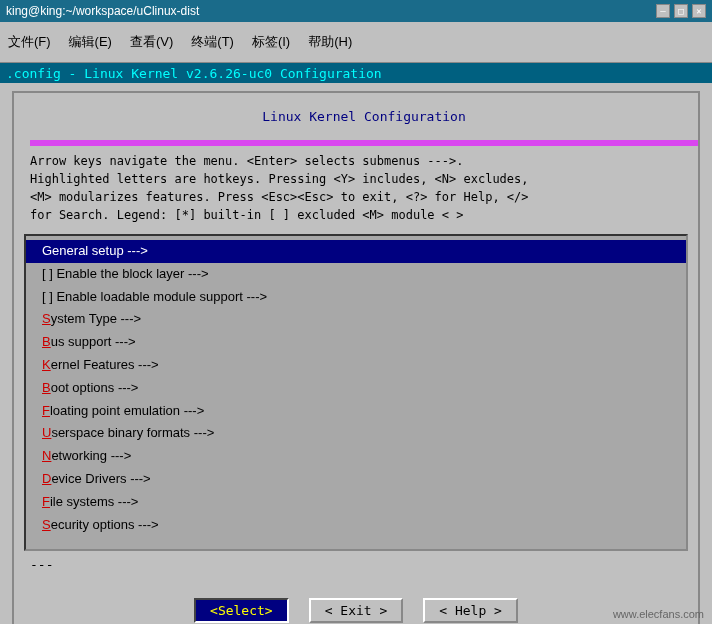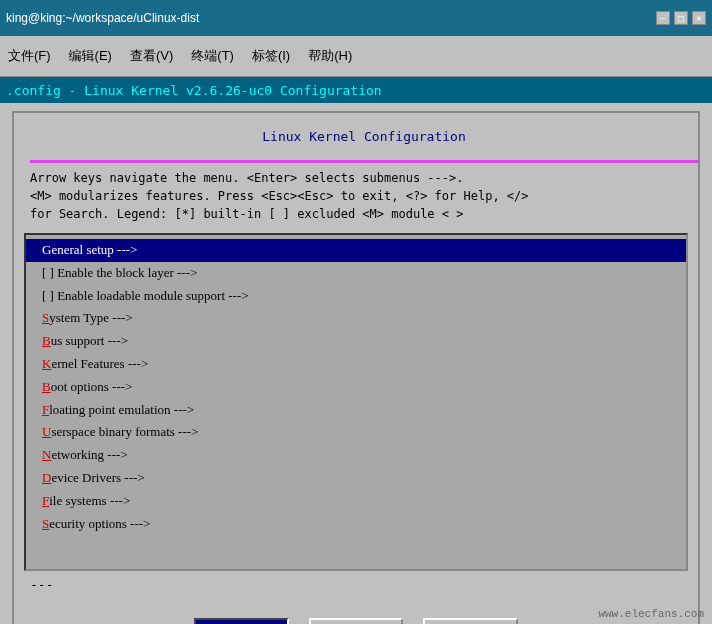--- a/index.html
+++ b/index.html
@@ -13,21 +13,21 @@
     }
 
     
     .titlebar {
       background: #1a6b8a;
       color: white;
       padding: 3px 6px;
       display: flex;
       align-items: center;
       justify-content: space-between;
-      height: 36px;
+      height: 22px;
     }
     .titlebar-title {
       font-size: 12px;
       font-family: sans-serif;
     }
     .titlebar-controls {
       display: flex;
       gap: 4px;
     }
     .titlebar-btn {
@@ -59,21 +59,21 @@
       padding: 0 4px;
     }
 
     
     .config-titlebar {
       background: #006080;
       color: #00ffff;
       padding: 2px 6px;
       font-family: monospace;
       font-size: 13px;
-      height: 26px;
+      height: 20px;
       display: flex;
       align-items: center;
     }
 
     
     .terminal {
       background: #c0c0c0;
       padding: 0;
       height: calc(624px - 22px - 24px - 22px);
       display: flex;
@@ -91,21 +91,21 @@
       overflow: hidden;
     }
 
     .dialog-title {
       text-align: center;
       color: #000080;
       background: #c0c0c0;
       padding: 16px;
       font-size: 13px;
       font-family: monospace;
-      border-bottom: 3px solid #d946ef;
+      border-bottom: 6px solid #d946ef;
       margin-left: 16px;
     }
 
     .help-text {
       background: #c0c0c0;
       padding: 6px 16px;
       color: #000;
       font-size: 12px;
       font-family: monospace;
       line-height: 1.5;
@@ -117,21 +117,21 @@
       border: 2px inset #888;
       margin: 4px 10px;
       flex: 1;
       overflow-y: auto;
       padding: 4px 0;
     }
 
     .menu-item {
       padding: 1px 16px;
       color: #000;
-      font-family: Liberation Serif, serif;
+      font-family: Liberation Sans, sans-serif;
       font-size: 13px;
       white-space: nowrap;
       cursor: pointer;
       line-height: 1.6;
     }
     .menu-item.highlighted {
       background: #000080;
       color: #ffffff;
     }
     .menu-item .hotkey {
@@ -176,21 +176,21 @@
       border-right-color: #fff;
     }
 
     
     .watermark {
       position: absolute;
       bottom: 4px;
       right: 8px;
       font-size: 11px;
       color: #666;
-      font-family: Liberation Mono, monospace;
+      font-family: Liberation Sans, sans-serif;
     }
   </style>
 </head>
 <body>
 
 <div class="titlebar">
   <span class="titlebar-title">king@king:~/workspace/uClinux-dist</span>
   <div class="titlebar-controls">
     <div class="titlebar-btn">—</div>
     <div class="titlebar-btn">□</div>
@@ -211,20 +211,21 @@
   <span>.config - Linux Kernel v2.6.26-uc0 Configuration</span>
 </div>
 
 <div class="terminal">
   <div class="dialog">
 
     <div class="dialog-title">Linux Kernel Configuration</div>
 
     <div class="help-text">
     <div>Arrow keys navigate the menu.  &lt;Enter&gt; selects submenus ---&gt;.</div>
+        <div>Highlighted letters are hotkeys.  Pressing &lt;Y&gt; includes, &lt;N&gt; excludes,</div>
         <div>&lt;M&gt; modularizes features.  Press &lt;Esc&gt;&lt;Esc&gt; to exit, &lt;?&gt; for Help, &lt;/&gt;</div>
         <div>for Search.  Legend: [*] built-in  [ ] excluded  &lt;M&gt; module  &lt; &gt;</div>
       </div>
 
     <div class="menu-area">
     <div class="menu-item highlighted">General setup  ---&gt;</div>
         <div class="menu-item">[ ] Enable the block layer  ---&gt;</div>
         <div class="menu-item">[ ] Enable loadable module support  ---&gt;</div>
         <div class="menu-item"><span class="hotkey">S</span>ystem Type  ---&gt;</div>
         <div class="menu-item"><span class="hotkey">B</span>us support  ---&gt;</div>

